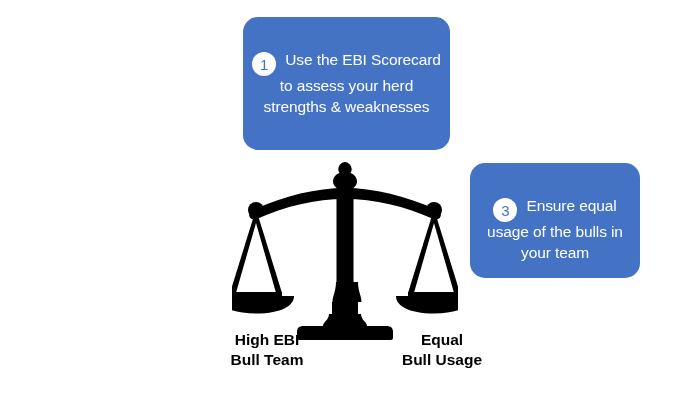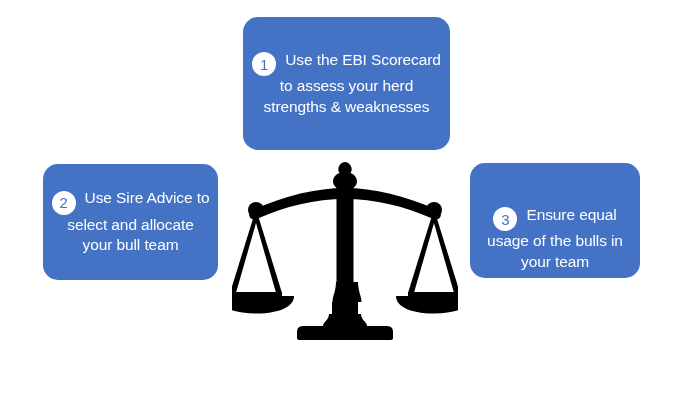--- a/index.html
+++ b/index.html
@@ -23,21 +23,21 @@
 
   
   .step-box {
     position: absolute;
     background: #4472C4;
     border-radius: 15px;
     box-sizing: border-box;
     display: flex;
     align-items: center;
     justify-content: center;
-    padding: 6px 8px;
+    padding: 15px 8px;
   }
   .step-text {
     color: #ffffff;
     font-size: 15.5px;
     line-height: 1.32;
     text-align: center;
     font-family: "Liberation Sans", sans-serif;
     letter-spacing: -0.1px;
   }
   .step-num {
@@ -88,25 +88,20 @@
 <body>
 
 <div id="canvas">
 
   <div class="step-box" id="box-1">
     <div class="step-text">
       <span class="step-num">1</span><span>Use the EBI Scorecard to assess your herd strengths &amp; weaknesses</span>
     </div>
   </div>
 
-  <div class="step-box" id="box-2">
-    <div class="step-text">
-      <span class="step-num">2</span><span>Use Sire Advice to select and allocate your bull team</span>
-    </div>
-  </div>
 
   <div class="step-box" id="box-3">
     <div class="step-text">
       <span class="step-num">3</span><span>Ensure equal usage of the bulls in your team</span>
     </div>
   </div>
 
   <div id="scales-wrap">
     <svg id="scales-svg" viewBox="0 0 226 178" xmlns="http://www.w3.org/2000/svg">
       <g fill="#000000">
@@ -149,14 +144,18 @@
 
         <path d="M202 47 L176 131 l5.5 1.6 L204.6 52 Z"></path>
         <path d="M202 47 L228 131 l-5.5 1.6 L199.4 52 Z"></path>
         <path d="M176 130 h52 v4.5 h-52 Z"></path>
 
         <path d="M164 134 h76 c0 9.5 -12 17.5 -38 17.5 c-26 0 -38 -8 -38 -17.5 Z"></path>
       </g>
     </svg>
   </div>
 
+  <div class="caption" id="caption-left">High EBI
+Bull Team</div>
+  <div class="caption" id="caption-right">Equal
+Bull Usage</div>
 
 </div>
 
 </body></html>

